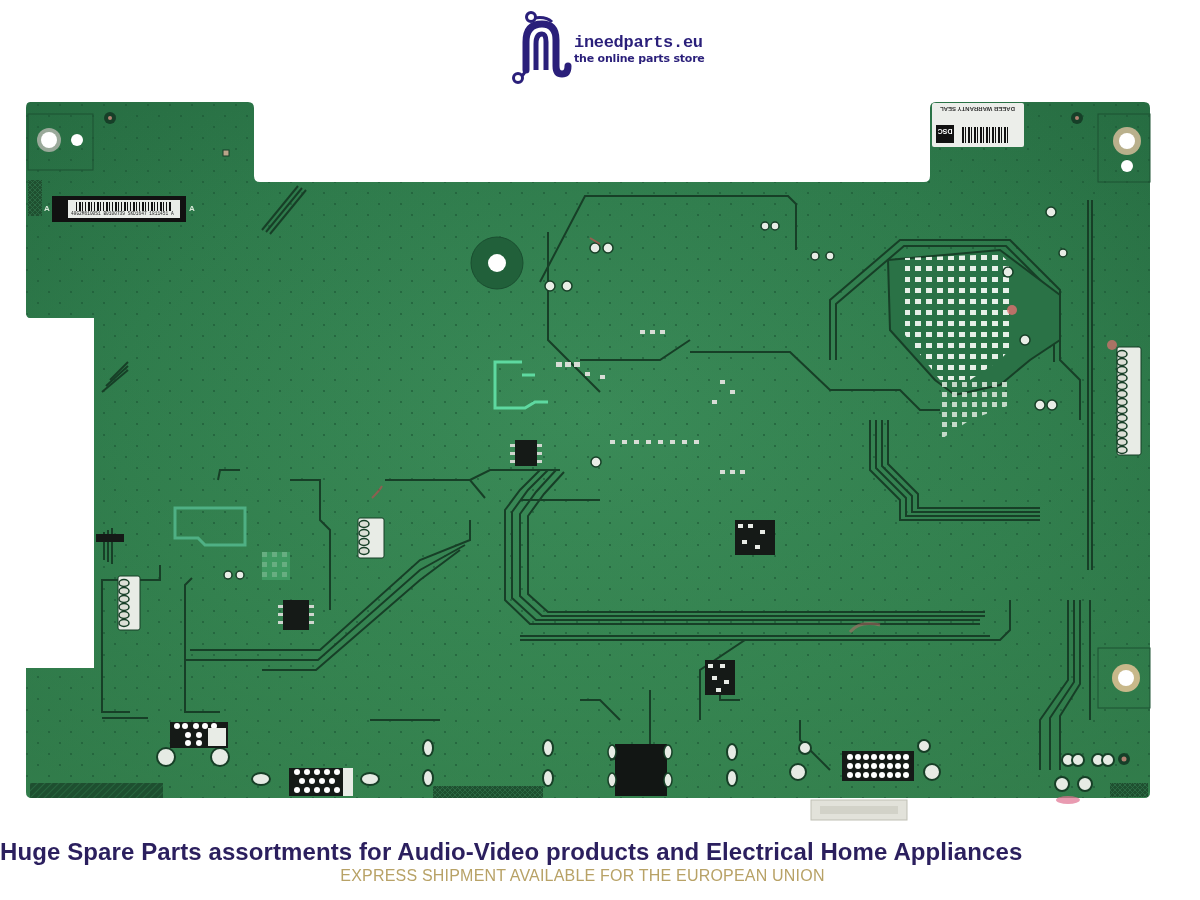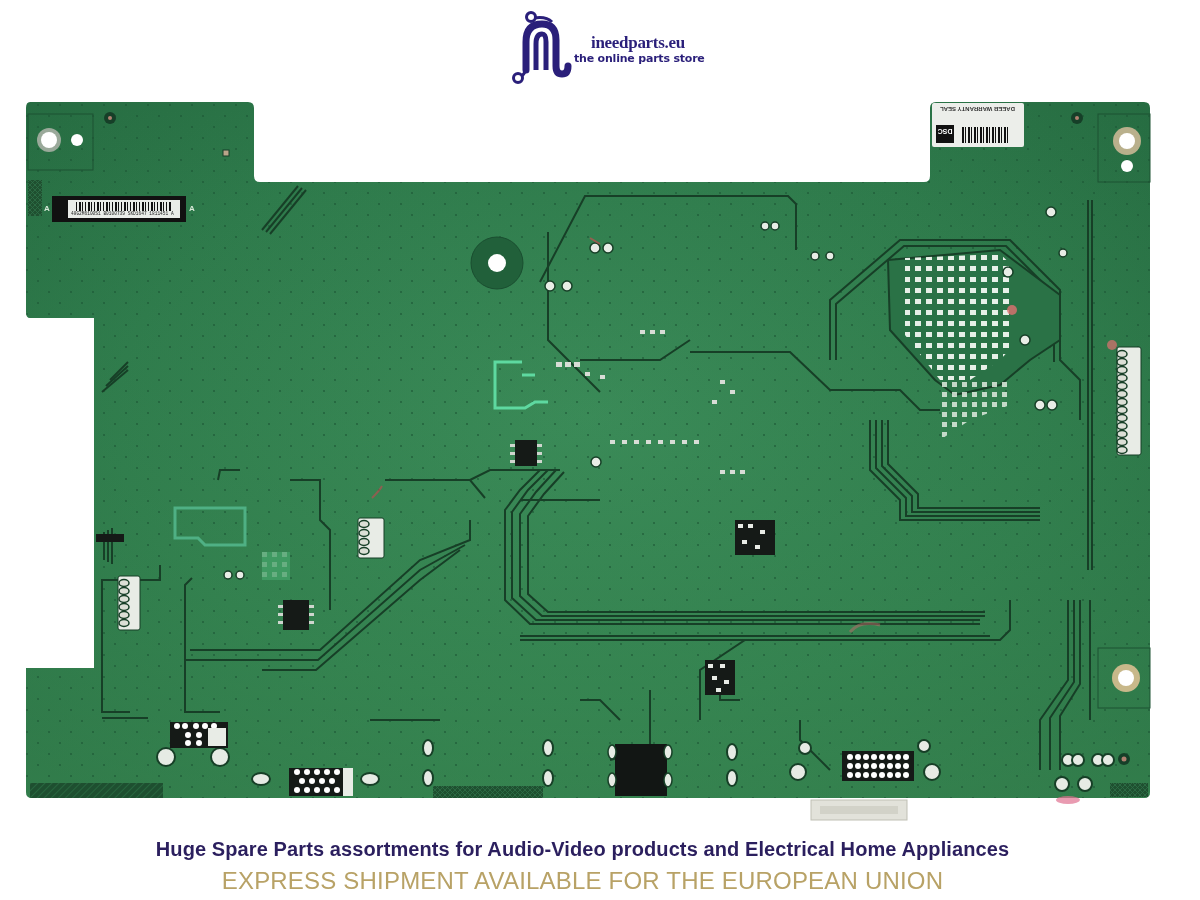--- a/index.html
+++ b/index.html
@@ -2,41 +2,41 @@
 <html><head>
   <meta charset="utf-8">
   <style>
     * { box-sizing: border-box; margin: 0; padding: 0; }
     html, body { width: 1200px; height: 900px; background: #ffffff; overflow: hidden; }
     body { position: relative; font-family: "Liberation Sans", sans-serif; }
 
     .logo { position: absolute; left: 512px; top: 8px; width: 200px; height: 80px; display: flex; align-items: center; }
     .logo svg { width: 60px; height: 80px; }
     .logo-text { margin-left: 2px; margin-top: 2px; }
-    .logo-name { font-family: Liberation Serif, serif; font-weight: bold; font-size: 17px; color: #2a1f7a; letter-spacing: -0.3px; line-height: 18px; margin-left: 17px; }
+    .logo-name { font-family: Liberation Mono, monospace; font-weight: bold; font-size: 17px; color: #2a1f7a; letter-spacing: -0.3px; line-height: 18px; }
     .logo-tag { font-family: "DejaVu Sans", sans-serif; font-weight: bold; font-size: 11px; color: #2a1f7a; letter-spacing: -0.2px; line-height: 13px; }
 
     .board-wrap { position: absolute; left: 0; top: 0; width: 1200px; height: 830px; }
     .board-wrap svg { position: absolute; left: 0; top: 0; }
 
     .label-serial { position: absolute; left: 52px; top: 196px; width: 134px; height: 26px; background: #111; }
     .label-serial .inner { position: absolute; left: 16px; top: 4px; width: 112px; height: 18px; background: #e9ece8; }
     .label-serial .bars { position: absolute; left: 8px; top: 2px; width: 96px; height: 9px;
       background: repeating-linear-gradient(90deg, #111 0 1px, transparent 1px 3px, #111 3px 5px, transparent 5px 6px, #111 6px 7px, transparent 7px 9px); }
     .label-serial .num { position: absolute; left: 3px; top: 11px; font-size: 4.5px; color: #222; white-space: nowrap; font-family: "Liberation Mono", monospace; }
     .mark-a { position: absolute; font-size: 8px; color: #d8e8d8; font-weight: bold; }
 
     .label-seal { position: absolute; left: 932px; top: 103px; width: 92px; height: 44px; background: #eceeea; border-radius: 2px; }
     .label-seal .txt { position: absolute; left: 8px; top: 3px; font-size: 6px; font-weight: bold; color: #333; transform: rotate(180deg); white-space: nowrap; }
     .label-seal .dsc { position: absolute; left: 4px; top: 22px; width: 18px; height: 18px; background: #111; color: #fff; font-size: 7px; font-weight: bold; text-align: center; line-height: 10px; padding-top: 7px; transform: rotate(180deg); }
     .label-seal .bars { position: absolute; left: 30px; top: 24px; width: 46px; height: 16px;
       background: repeating-linear-gradient(90deg, #111 0 2px, transparent 2px 3px, #111 3px 4px, transparent 4px 6px); }
 
-    .footer-line1 { position: absolute; left: 0; width: 1165px; top: 838px; text-align: center; font-family: "Liberation Sans", sans-serif; font-weight: bold; font-size: 20px; color: #2b1f5e; letter-spacing: 0.1px; }
-    .footer-line2 { position: absolute; left: 0; width: 1165px; top: 867px; text-align: center; font-family: "Liberation Sans", sans-serif; font-size: 24px; color: #b8a266; letter-spacing: 0.2px; }
+    .footer-line1 { position: absolute; left: 0; width: 1165px; top: 838px; font-family: "Liberation Sans", sans-serif; font-weight: bold; font-size: 24px; color: #2b1f5e; letter-spacing: 0.1px; }
+    .footer-line2 { position: absolute; left: 0; width: 1165px; top: 867px; text-align: center; font-family: "Liberation Sans", sans-serif; font-size: 16px; color: #b8a266; letter-spacing: 0.2px; }
   </style>
 </head>
 <body>
 
 <div class="logo">
   <svg viewBox="0 0 60 80">
     <path d="M14 62 L14 34 Q14 16 30 16 Q44 16 44 32 L44 58 Q44 66 50 66 Q56 66 56 58" fill="none" stroke="#2a1f7a" stroke-width="7" stroke-linecap="round"></path>
     <path d="M24 62 L24 36 Q24 26 30 26 Q34 26 34 34 L34 62" fill="none" stroke="#2a1f7a" stroke-width="5"></path>
     <path d="M22 10 Q34 8 40 14" fill="none" stroke="#2a1f7a" stroke-width="3"></path>
     <circle cx="19" cy="9" r="4.5" fill="#fff" stroke="#2a1f7a" stroke-width="3"></circle>

